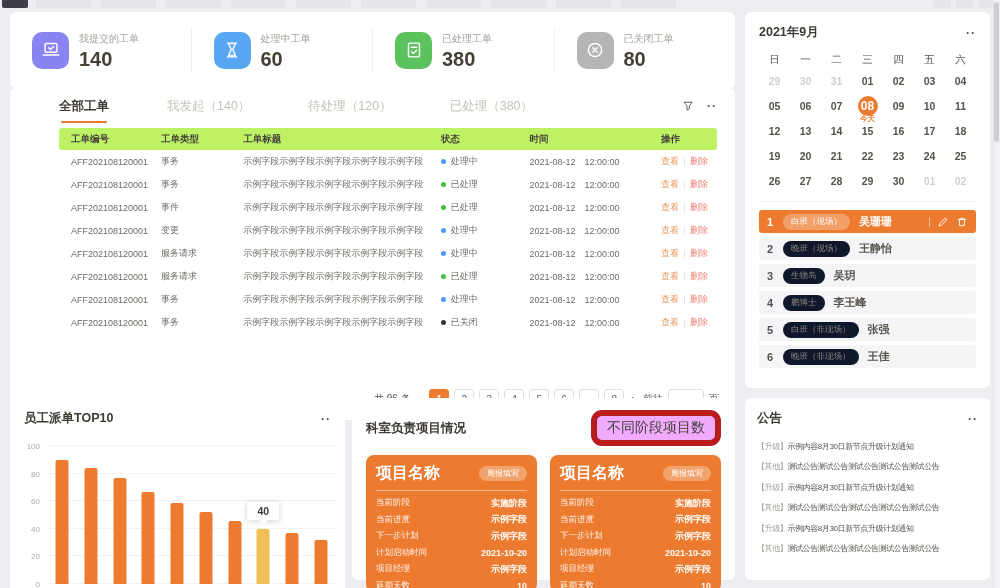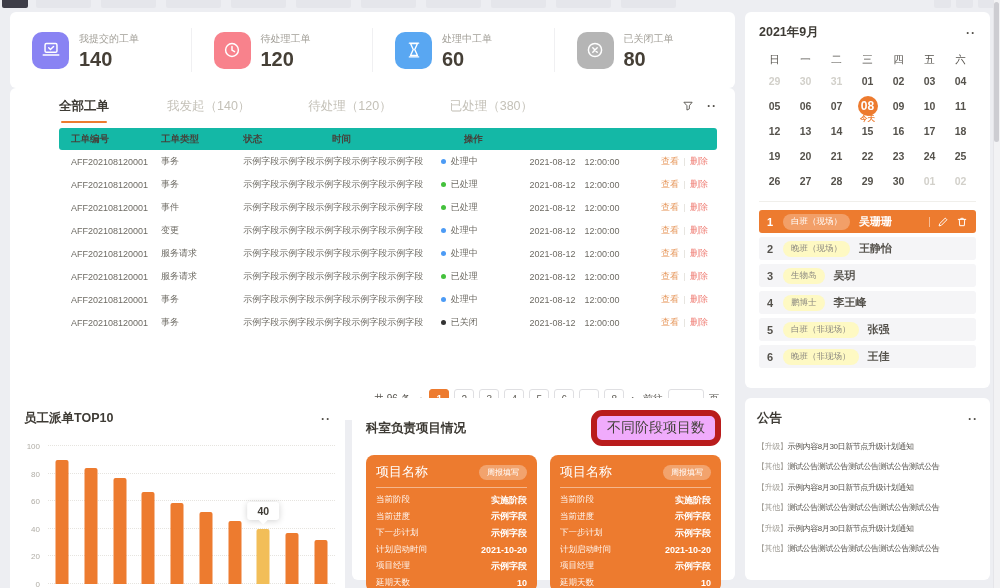--- a/index.html
+++ b/index.html
@@ -28,21 +28,21 @@
   
   .orders { left:10px; top:88px; width:725px; height:332px; overflow:hidden;padding-left:31px; }
   .tabs-row { height:36px; display:flex; align-items:center; padding:0 18px; }
   .tab { font-size:12.5px; color:#C4C1B8; margin-right:58px; cursor:default; position:relative; }
   .tab.active { color:#3E3B35; font-weight:bold; }
   .tab.active::after { content:''; position:absolute; left:2px; right:2px; bottom:-8px; height:2px;
                        background:#ED7B2F; border-radius:1px; }
   .tabs-icons { margin-left:auto; display:flex; align-items:center; gap:13px; }
   .more { font-size:12px; font-weight:bold; letter-spacing:1px; color:#55524C; line-height:1; cursor:default; }
   .table { margin:4px 18px 0; }
-  .thead { display:flex; align-items:center; background:#14b8a6; border-radius:3px; height:22px;
+  .thead { display:flex; align-items:center; background:#bef264; border-radius:3px; height:22px;
            font-size:9.5px; font-weight:bold; color:#45423C; }
   .trow { display:flex; align-items:center; height:23px; font-size:9px; color:#6E6B64; }
   .td,.th { white-space:nowrap; overflow:hidden; }
   .c0 { width:15.5%; padding-left:12px; }
   .c1 { width:12.5%; }
   .c2 { width:30%; }
   .c3 { width:13.5%; display:flex; align-items:center; }
   .c4 { width:20%; display:flex; align-items:center; gap:9px; }
   .c5 { width:8.5%; display:flex; align-items:center; }
   .dot { width:5px; height:5px; border-radius:50%; margin-right:5px; flex:0 0 auto; }
@@ -74,21 +74,21 @@
   .day.muted { color:#D2D0CA; }
   .today-circle { display:inline-flex; width:20px; height:20px; border-radius:50%; background:#ED7B2F;
                   color:#fff; align-items:center; justify-content:center; font-size:12px; }
   .today-label { position:absolute; left:0; right:0; top:21px; text-align:center; font-size:7.5px;
                  color:#ED7B2F; line-height:1; }
   .cal-divider { border-top:1px solid #F0EFEB; margin-top:7px; }
   .shifts { margin-top:8px; display:flex; flex-direction:column; gap:4px; }
   .shift { height:23px; border-radius:3px; background:#F5F5F7; display:flex; align-items:center;
            padding:0 8px; cursor:pointer; }
   .sno { width:16px; font-size:11px; font-weight:bold; color:#55524C; }
-  .sbadge { background:#fef9c3; border-radius:9px; padding:2px 8px; font-size:8.5px; color:#8A8780; }
+  .sbadge { background:#0f172a; border-radius:9px; padding:2px 8px; font-size:8.5px; color:#8A8780; }
   .sname { margin-left:9px; font-size:11px; font-weight:bold; color:#55524C; }
   .shift.active { background:#ED7B2F; }
   .shift.active .sno, .shift.active .sname { color:#fff; }
   .shift.active .sbadge { background:rgba(255,255,255,.28); color:#fff; }
   .sicons { margin-left:auto; display:flex; align-items:center; gap:7px; }
   .ssep { width:1px; height:10px; background:rgba(255,255,255,.5); }
   .sic { display:flex; cursor:pointer; }
 
   
   .chartcard { left:10px; top:398px; width:335px; height:218px; padding:12px 14px; }
@@ -110,21 +110,21 @@
                     transform:translateX(-50%) rotate(45deg); width:7px; height:7px; background:#fff; }
 
   
   .projcard { left:352px; top:398px; width:383px; height:182px; padding:12px 14px; }
   .stagebtn { border:6px solid #b91c1c; border-radius:11px; background:#f0abfc; padding:3px 10px;
               font-size:14px; color:#45423C; cursor:pointer; }
   .pcards { margin-top:9px; display:flex; gap:13px; }
   .proj { width:171px; height:137px; background:#ED7B2F; border-radius:8px; padding:8px 10px;
           cursor:pointer; }
   .proj-head { display:flex; align-items:center; justify-content:space-between; }
-  .pname { font-size:13px; font-weight:normal; color:#fff; }
+  .pname { font-size:16px; font-weight:bold; color:#fff; }
   .pbadge { background:rgba(255,255,255,.3); border-radius:9px; padding:2px 8px; font-size:8px; color:#fff; }
   .pdivider { border-top:1px solid rgba(255,255,255,.45); margin:6px 0 4px; }
   .prow { display:flex; align-items:center; justify-content:space-between; height:16.5px; }
   .plabel { font-size:8.5px; color:rgba(255,255,255,.92); }
   .pvalue { font-size:9px; font-weight:bold; color:#fff; }
 
   
   .anncard { left:745px; top:398px; width:245px; height:182px; padding:12px 12px; }
   .annlist { margin-top:9px; }
   .ann { height:20.5px; display:flex; align-items:center; white-space:nowrap; overflow:hidden;
@@ -166,41 +166,42 @@
           <path d="M9.5 9.6l1.9 1.9 3.4-3.4" fill="none" stroke="#fff" stroke-width="1.6" stroke-linecap="round"></path>
           <path d="M3.5 17.5h17" stroke="#fff" stroke-width="1.6" stroke-linecap="round"></path>
         </svg>
     </div>
     <div>
       <div class="s-label">我提交的工单</div>
       <div class="s-value">140</div>
     </div>
   </div>
   <div class="stat">
-    <div class="sicon" style="background: rgb(248, 130, 140);">
-      <svg width="22" height="22" viewBox="0 0 24 24">
-          <circle cx="12" cy="12" r="7" fill="none" stroke="#fff" stroke-width="1.6"></circle>
-          <path d="M12 8.2v4l2.8 1.6" fill="none" stroke="#fff" stroke-width="1.6" stroke-linecap="round"></path>
-        </svg>
-    </div>
-    <div>
-      <div class="s-label">待处理工单</div>
-      <div class="s-value">120</div>
-    </div>
-  </div>
-  <div class="stat">
     <div class="sicon" style="background: rgb(89, 167, 242);">
       <svg width="22" height="22" viewBox="0 0 24 24">
           <path d="M7 4.5h10M7 19.5h10" stroke="#fff" stroke-width="1.6" stroke-linecap="round"></path>
           <path d="M8.2 5h7.6l-3 6.5 3 6.5H8.2l3-6.5-3-6.5z" fill="none" stroke="#fff" stroke-width="1.5" stroke-linejoin="round"></path>
         </svg>
     </div>
     <div>
       <div class="s-label">处理中工单</div>
       <div class="s-value">60</div>
+    </div>
+  </div>
+  <div class="stat">
+    <div class="sicon" style="background: rgb(92, 194, 94);">
+      <svg width="22" height="22" viewBox="0 0 24 24">
+          <rect x="6" y="4.5" width="12" height="15" rx="1.5" fill="none" stroke="#fff" stroke-width="1.6"></rect>
+          <path d="M9 9h6" stroke="#fff" stroke-width="1.5" stroke-linecap="round"></path>
+          <path d="M9.3 14l1.9 1.9 3.5-3.5" fill="none" stroke="#fff" stroke-width="1.6" stroke-linecap="round"></path>
+        </svg>
+    </div>
+    <div>
+      <div class="s-label">已处理工单</div>
+      <div class="s-value">380</div>
     </div>
   </div>
   <div class="stat">
     <div class="sicon" style="background: rgb(181, 181, 181);">
       <svg width="22" height="22" viewBox="0 0 24 24">
           <circle cx="12" cy="12" r="7.2" fill="none" stroke="#fff" stroke-width="1.6"></circle>
           <path d="M9.6 9.6l4.8 4.8M14.4 9.6l-4.8 4.8" stroke="#fff" stroke-width="1.6" stroke-linecap="round"></path>
         </svg>
     </div>
     <div>
@@ -224,20 +225,21 @@
             <path d="M2.5 3h11L9.8 7.6v4.2l-3.2 1.6V7.6L2.5 3z" fill="none" stroke="#55524C" stroke-width="1.2" stroke-linejoin="round"></path>
           </svg>
       </span>
       <span class="more">··</span>
     </div>
   </div>
   <div class="table">
     <div class="thead" id="wo-head">
         <div class="th c0">工单编号</div>
         <div class="th c1">工单类型</div>
+        <div class="th c2">工单标题</div>
         <div class="th c3">状态</div>
         <div class="th c4">时间</div>
         <div class="th c5">操作</div>
       </div>
     <div id="wo-body">
         <div class="trow">
           <div class="td c0">AFF202108120001</div>
           <div class="td c1">事务</div>
           <div class="td c2">示例字段示例字段示例字段示例字段示例字段</div>
           <div class="td c3">

